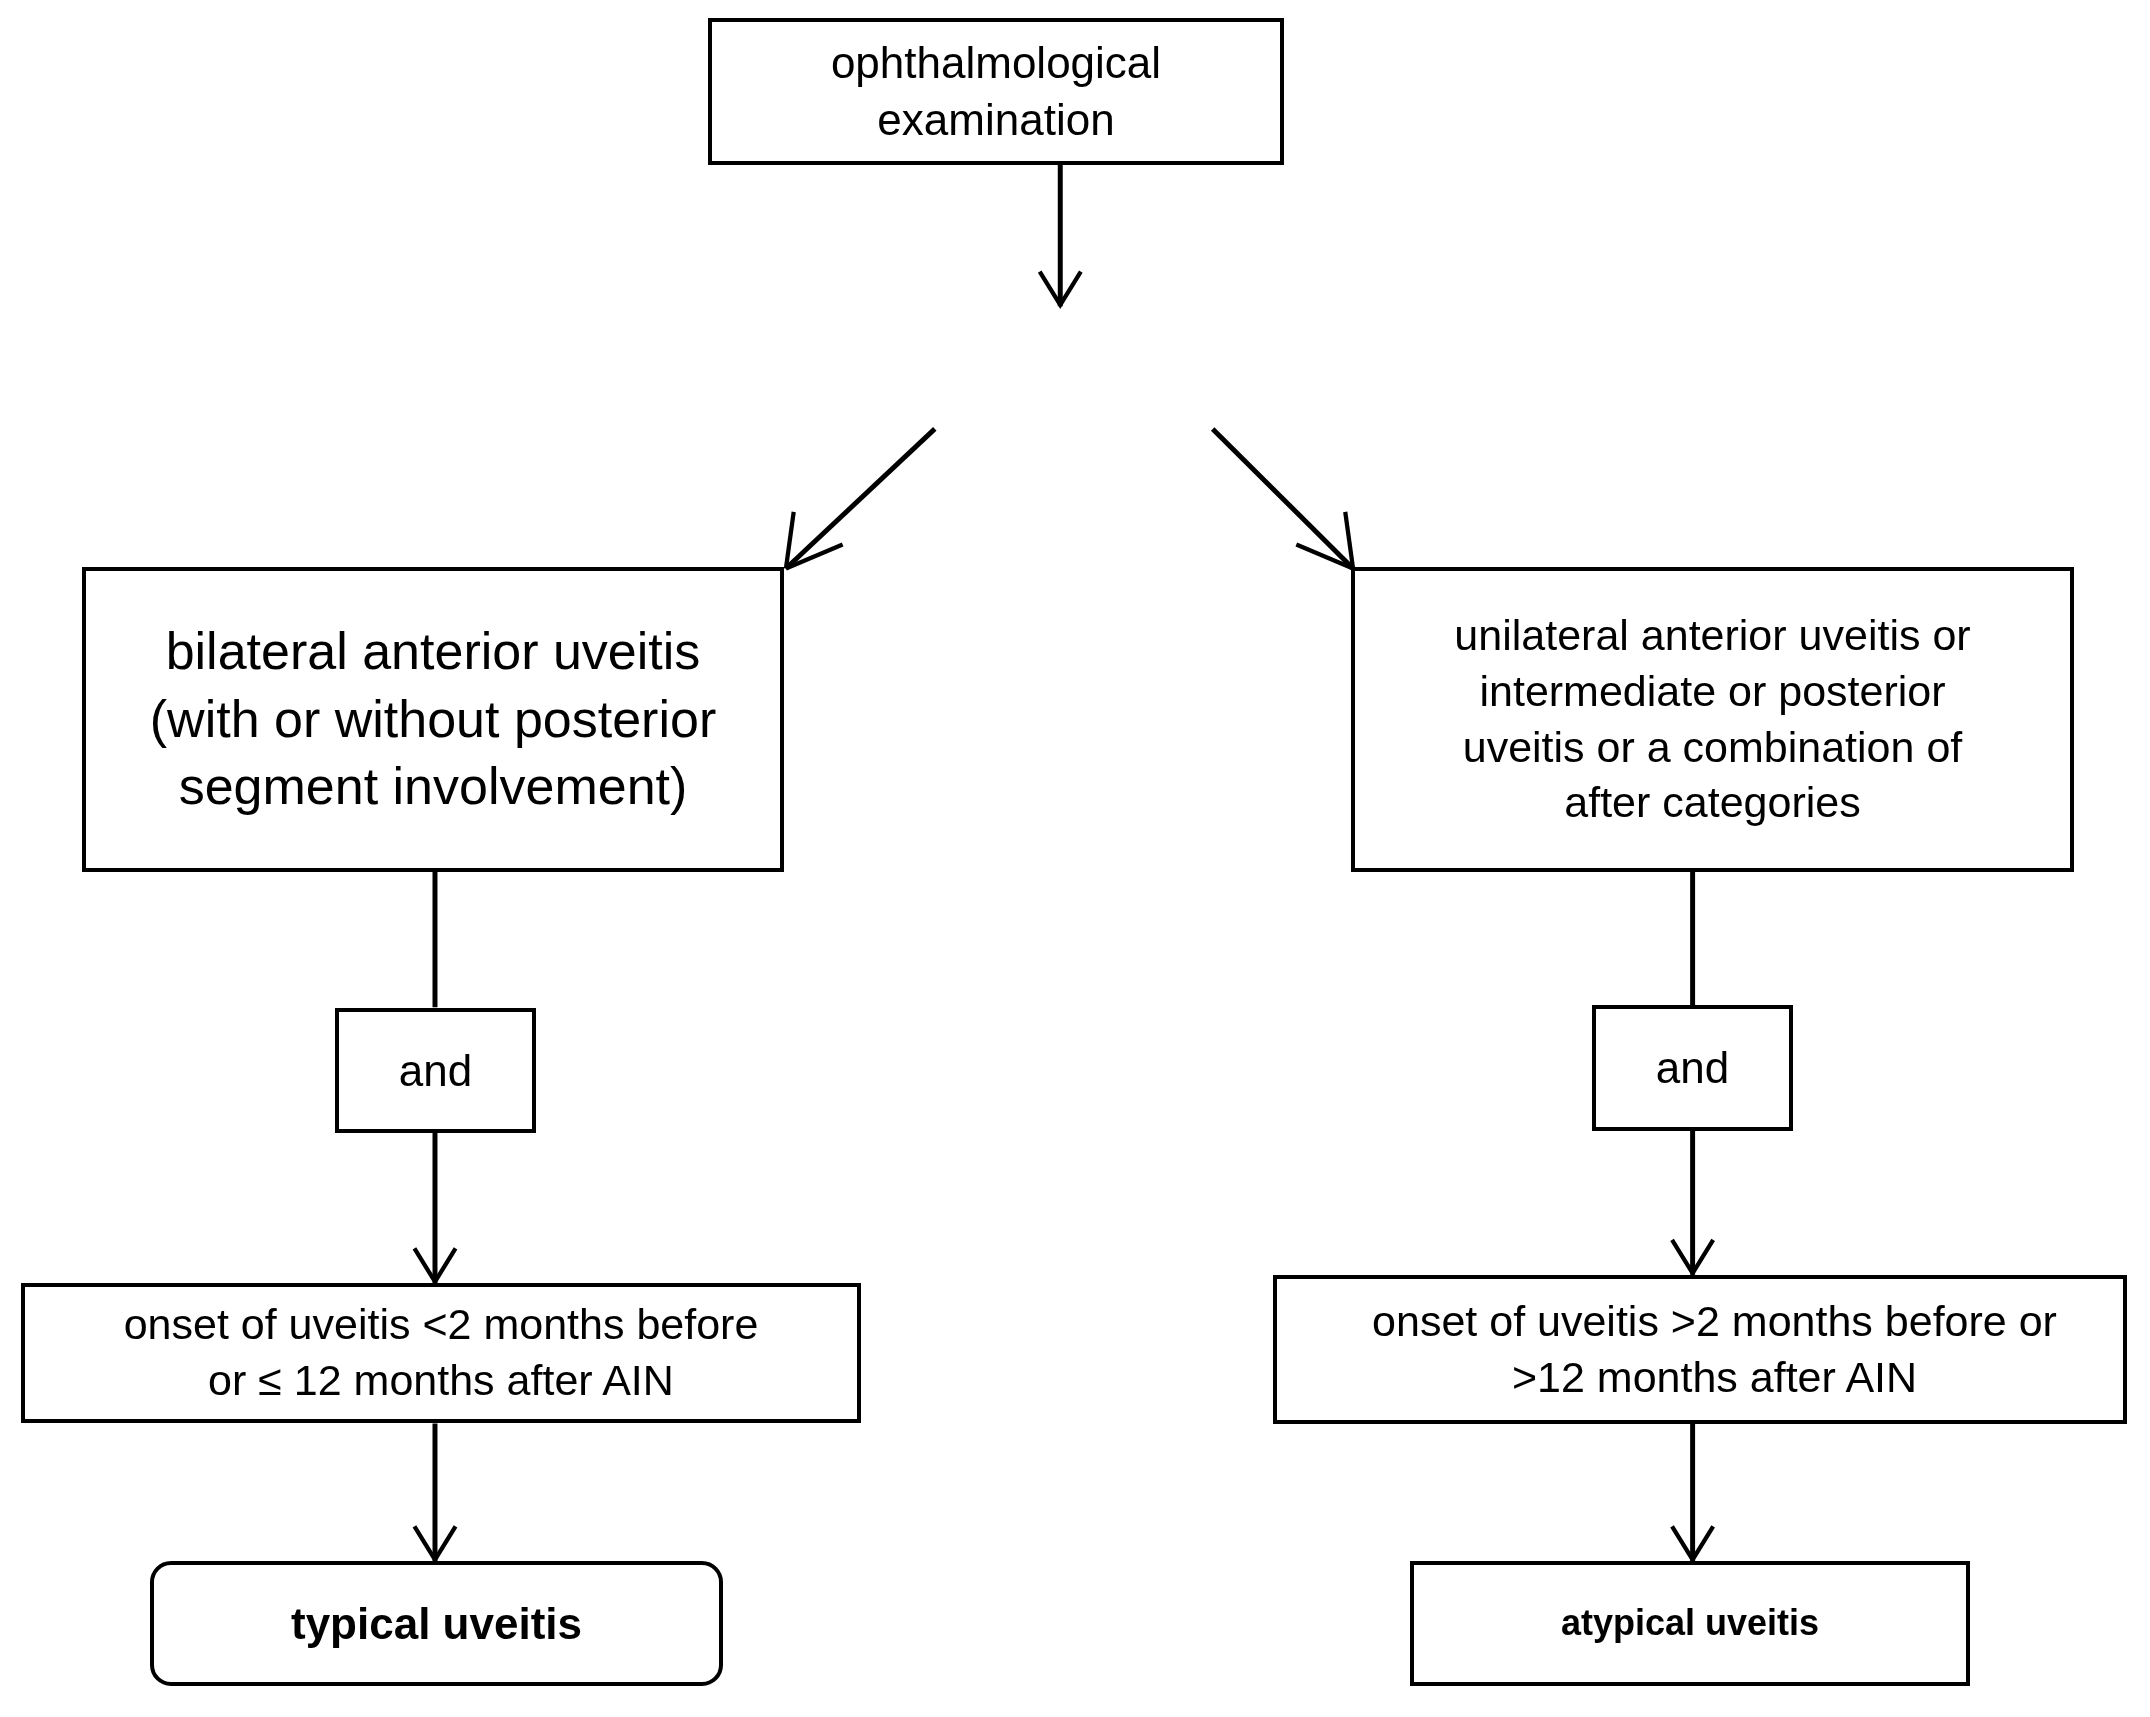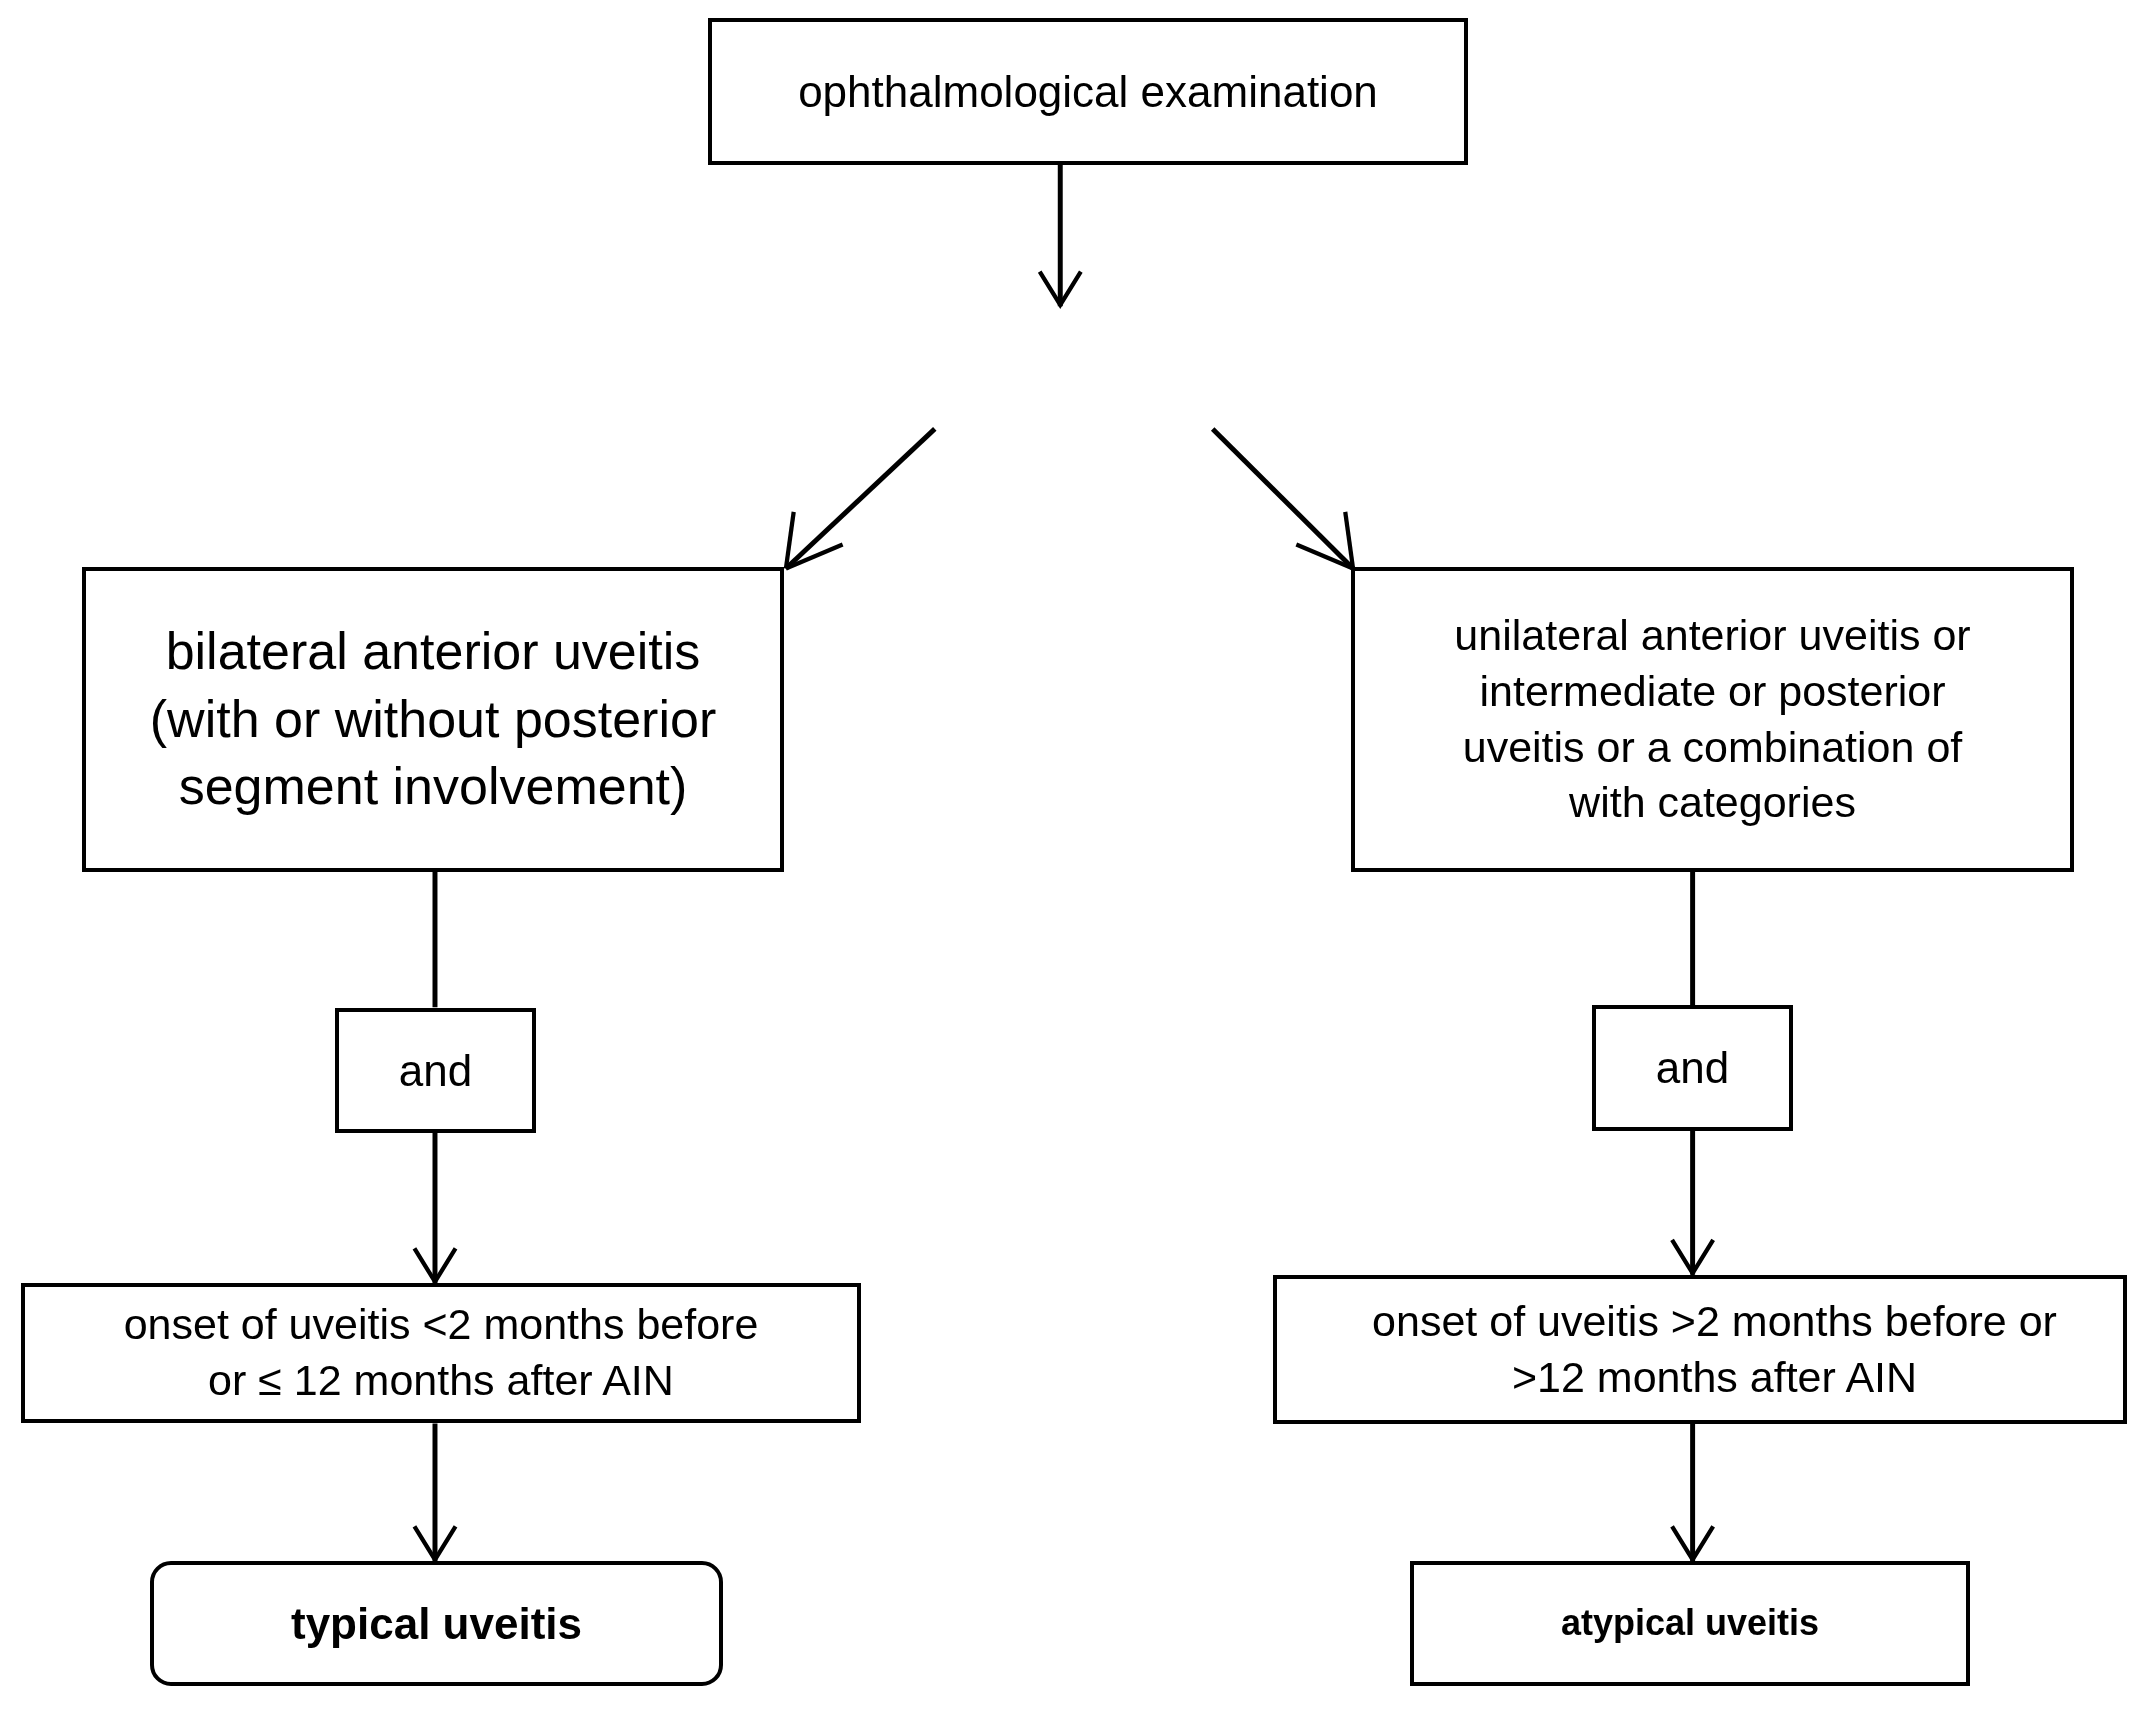--- a/index.html
+++ b/index.html
@@ -30,21 +30,21 @@
   }
   .node .label {
     display: block;
     width: 100%;
     padding: 0 10px;
     box-sizing: border-box;
     white-space: pre-line;
     line-height: 1.30;
   }
   
-  #node-exam      { left: 708px;  top: 17.7px;   width: 760px;  height: 147px; font-size: 44px; }
+  #node-exam      { left: 708px;  top: 17.7px;   width: 576px;  height: 147px; font-size: 44px; }
   #node-diagnosis { left: 814px; top: 306px;  width: 525px;  height: 123px; font-size: 44px; }
   #node-bilateral { left: 82px;  top: 567px;  width: 702px;  height: 305px; font-size: 52px; }
   #node-unilateral{ left: 1351px; top: 567px;  width: 723px; height: 305px; font-size: 43px; }
   #node-and-left  { left: 335px;  top: 1008px; width: 201px;  height: 125px; font-size: 44px; }
   #node-and-right { left: 1592px; top: 1005px; width: 201px;  height: 126px; font-size: 44px; }
   #node-onset-left{ left: 21px;   top: 1283px; width: 840px; height: 140px; font-size: 43px; }
   #node-onset-right{left: 1273px; top: 1275px; width: 854px; height: 149px; font-size: 43px; padding-left: 29px; }
   #node-typical   { left: 150px;  top: 1561px; width: 573px;  height: 125px; font-size: 44px; font-weight: bold; border-radius: 21px; }
   #node-atypical  { left: 1410px; top: 1561px; width: 560px;  height: 125px; font-size: 36px; font-weight: bold; }
 
@@ -127,21 +127,21 @@
   <div class="node" id="node-bilateral">
     <span class="label">bilateral anterior uveitis
 (with or without posterior
 segment involvement)</span>
   </div>
 
   <div class="node" id="node-unilateral">
     <span class="label">unilateral anterior uveitis or
 intermediate or posterior
 uveitis or a combination of
-with categories</span>
+after categories</span>
   </div>
 
   <div class="node" id="node-and-left">
     <span class="label">and</span>
   </div>
 
   <div class="node" id="node-and-right">
     <span class="label">and</span>
   </div>
 

